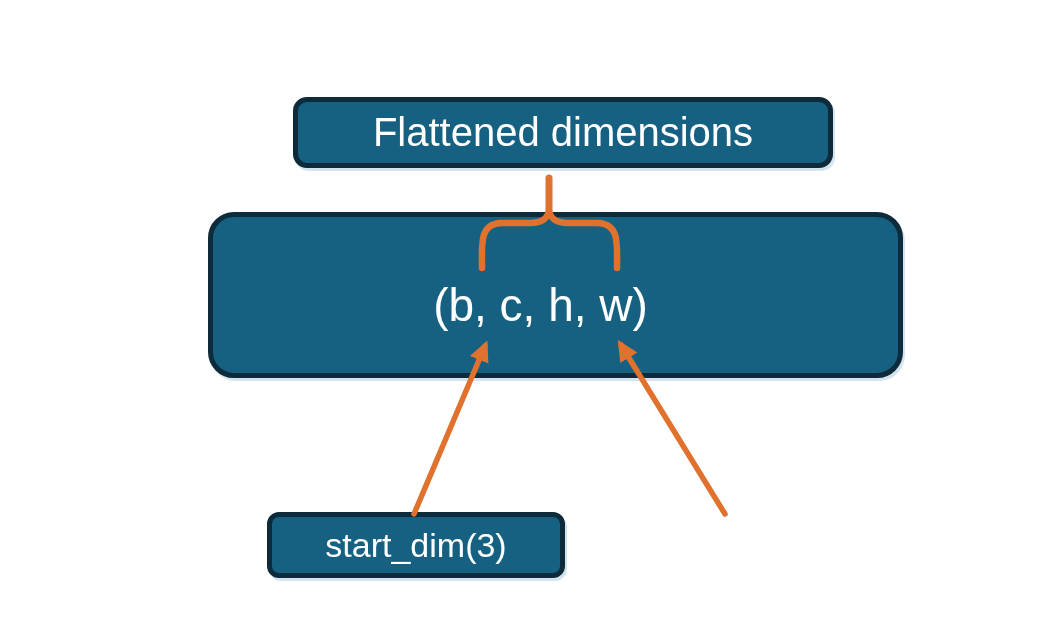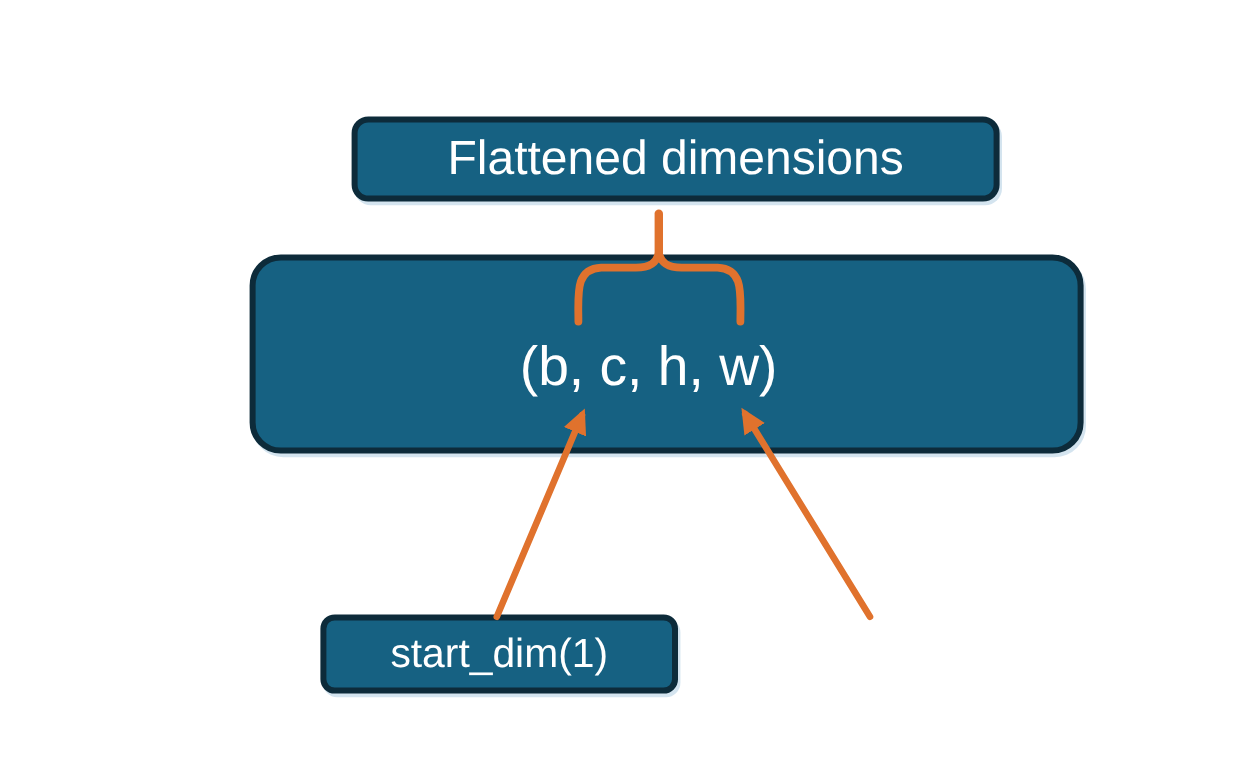--- a/index.html
+++ b/index.html
@@ -81,21 +81,21 @@
 
   <div class="node node-title">
     <span class="label">Flattened dimensions</span>
   </div>
 
   <div class="node node-tensor">
     <span class="label">(b, c, h, w)</span>
   </div>
 
   <div class="node node-start">
-    <span class="label">start_dim(1)</span>
+    <span class="label">start_dim(3)</span>
   </div>
 
 
   <svg class="overlay" viewBox="0 0 1038 632" xmlns="http://www.w3.org/2000/svg">
     <defs>
       <marker id="ah" markerUnits="userSpaceOnUse" markerWidth="30" markerHeight="26" refX="15" refY="11" orient="auto">
         <path d="M0,1 L21,11 L0,21 Z" fill="#e0722d"></path>
       </marker>
     </defs>
 

